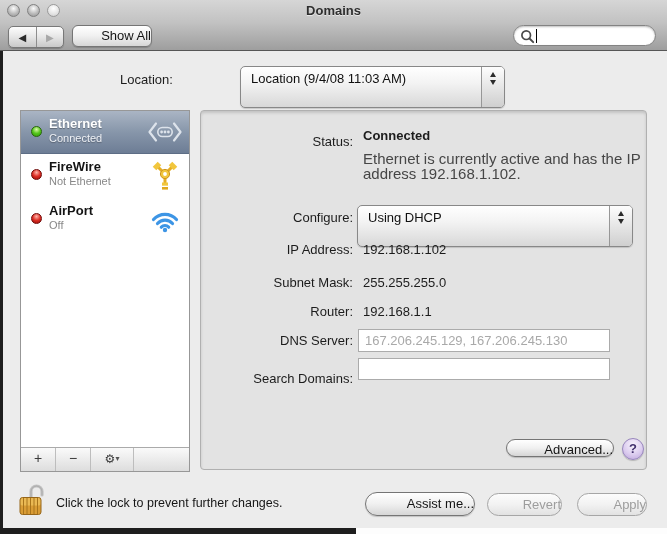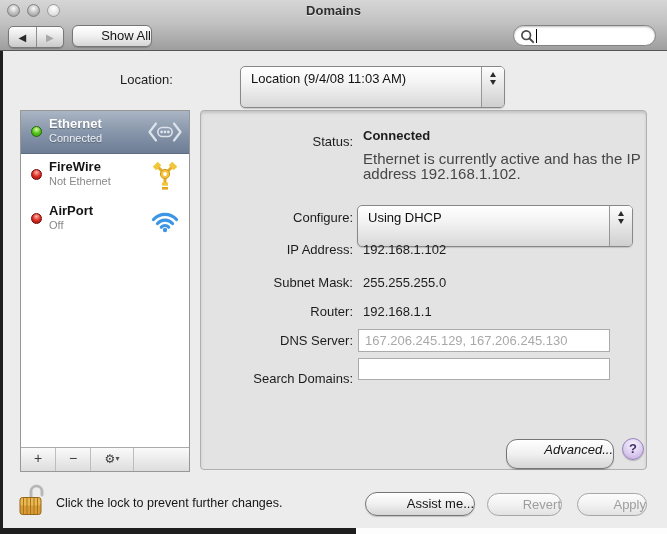--- a/index.html
+++ b/index.html
@@ -77,21 +77,21 @@
     box-shadow:inset 0 2px 3px rgba(0,0,0,.14);}
   .flabel{position:absolute;left:0;width:152px;text-align:right;font-size:13px;color:#1c1c1c;}
   .fvalue{position:absolute;left:162px;font-size:13px;color:#1c1c1c;}
   .desc{position:absolute;left:162px;top:40px;width:280px;font-size:15px;line-height:15px;color:#464646;}
   .cfg-popup{left:156px;top:94px;width:276px;}
   .ifield{position:absolute;left:157px;width:252px;height:23px;background:#fff;
     border:1px solid #ababab;box-sizing:border-box;}
   .ifield input{width:100%;height:100%;border:none;outline:none;background:transparent;
     font-size:13px;font-family:inherit;color:#1c1c1c;padding:8px 6px;box-sizing:border-box;}
   .ifield input::placeholder{color:#a9a9a9;opacity:1;}
-  .advanced{position:absolute;left:305px;top:328px;width:108px;height:30px;line-height:20px;border-radius:11px;font-style:italic;}
+  .advanced{position:absolute;left:305px;top:328px;width:108px;height:18px;line-height:20px;border-radius:11px;}
   .helpbtn{position:absolute;left:421px;top:327px;width:22px;height:22px;border-radius:50%;
     border:1px solid #9886bd;box-sizing:border-box;text-align:center;line-height:20px;
     font-size:13px;font-weight:bold;color:#41306e;
     background:radial-gradient(circle at 50% 30%,#f7f3fc,#dccdef 55%,#bba4da);
     box-shadow:0 1px 1px rgba(0,0,0,.2);}
   
   .lockwrap{position:absolute;left:17px;top:482px;width:32px;height:37px;}
   .locktext{position:absolute;left:56px;top:496px;font-size:12.5px;color:#161616;}
   .fbtn{position:absolute;height:24px;border-radius:12px;line-height:22px;}
   .assist{left:365px;top:492px;width:110px;}

